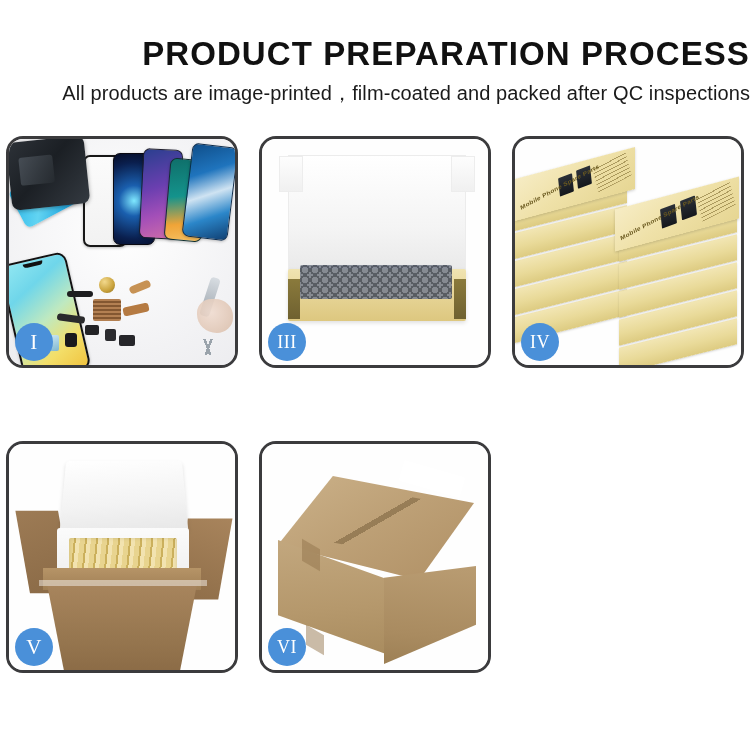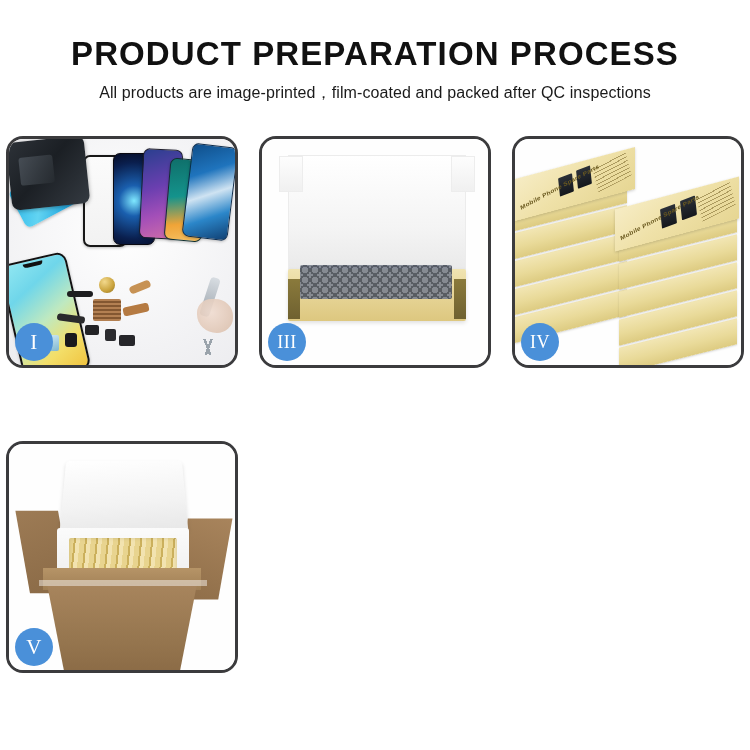--- a/index.html
+++ b/index.html
@@ -16,33 +16,33 @@
   .page {
     position: relative;
     width: 750px;
     height: 750px;
     box-sizing: border-box;
   }
 
   
   .header {
     padding-top: 34px;
-    text-align: center;
+    text-align: right;
   }
   .page-title {
     font-size: 33px;
     font-weight: bold;
     letter-spacing: 1.1px;
     color: #111111;
     line-height: 40px;
     margin: 0;
     white-space: nowrap;
   }
   .page-subtitle {
-    font-size: 16px;
+    font-size: 20px;
     color: #1a1a1a;
     line-height: 20px;
     margin: 9px 0 0 0;
     letter-spacing: 0.1px;
     white-space: nowrap;
   }
 
   
   .grid {
     position: absolute;
@@ -516,15 +516,28 @@
         <div class="p5-foam-box">
           <div class="p5-contents"></div>
         </div>
         <div class="p5-inner-front"></div>
         <div class="p5-body"></div>
         <div class="p5-tape"></div>
       </div>
       <div class="badge">V</div>
     </div>
 
+    <div class="panel">
+      <div class="panel-photo">
+        <div class="p6-bg"></div>
+        <div class="p6-top"></div>
+        <div class="p6-front"></div>
+        <div class="p6-side"></div>
+        <div class="p6-seam"></div>
+        <div class="p6-tab1"></div>
+        <div class="p6-tab2"></div>
+        <div class="p6-tape"></div>
+      </div>
+      <div class="badge wide">VI</div>
+    </div>
 
   </div>
 </div>
 
 </body></html>

